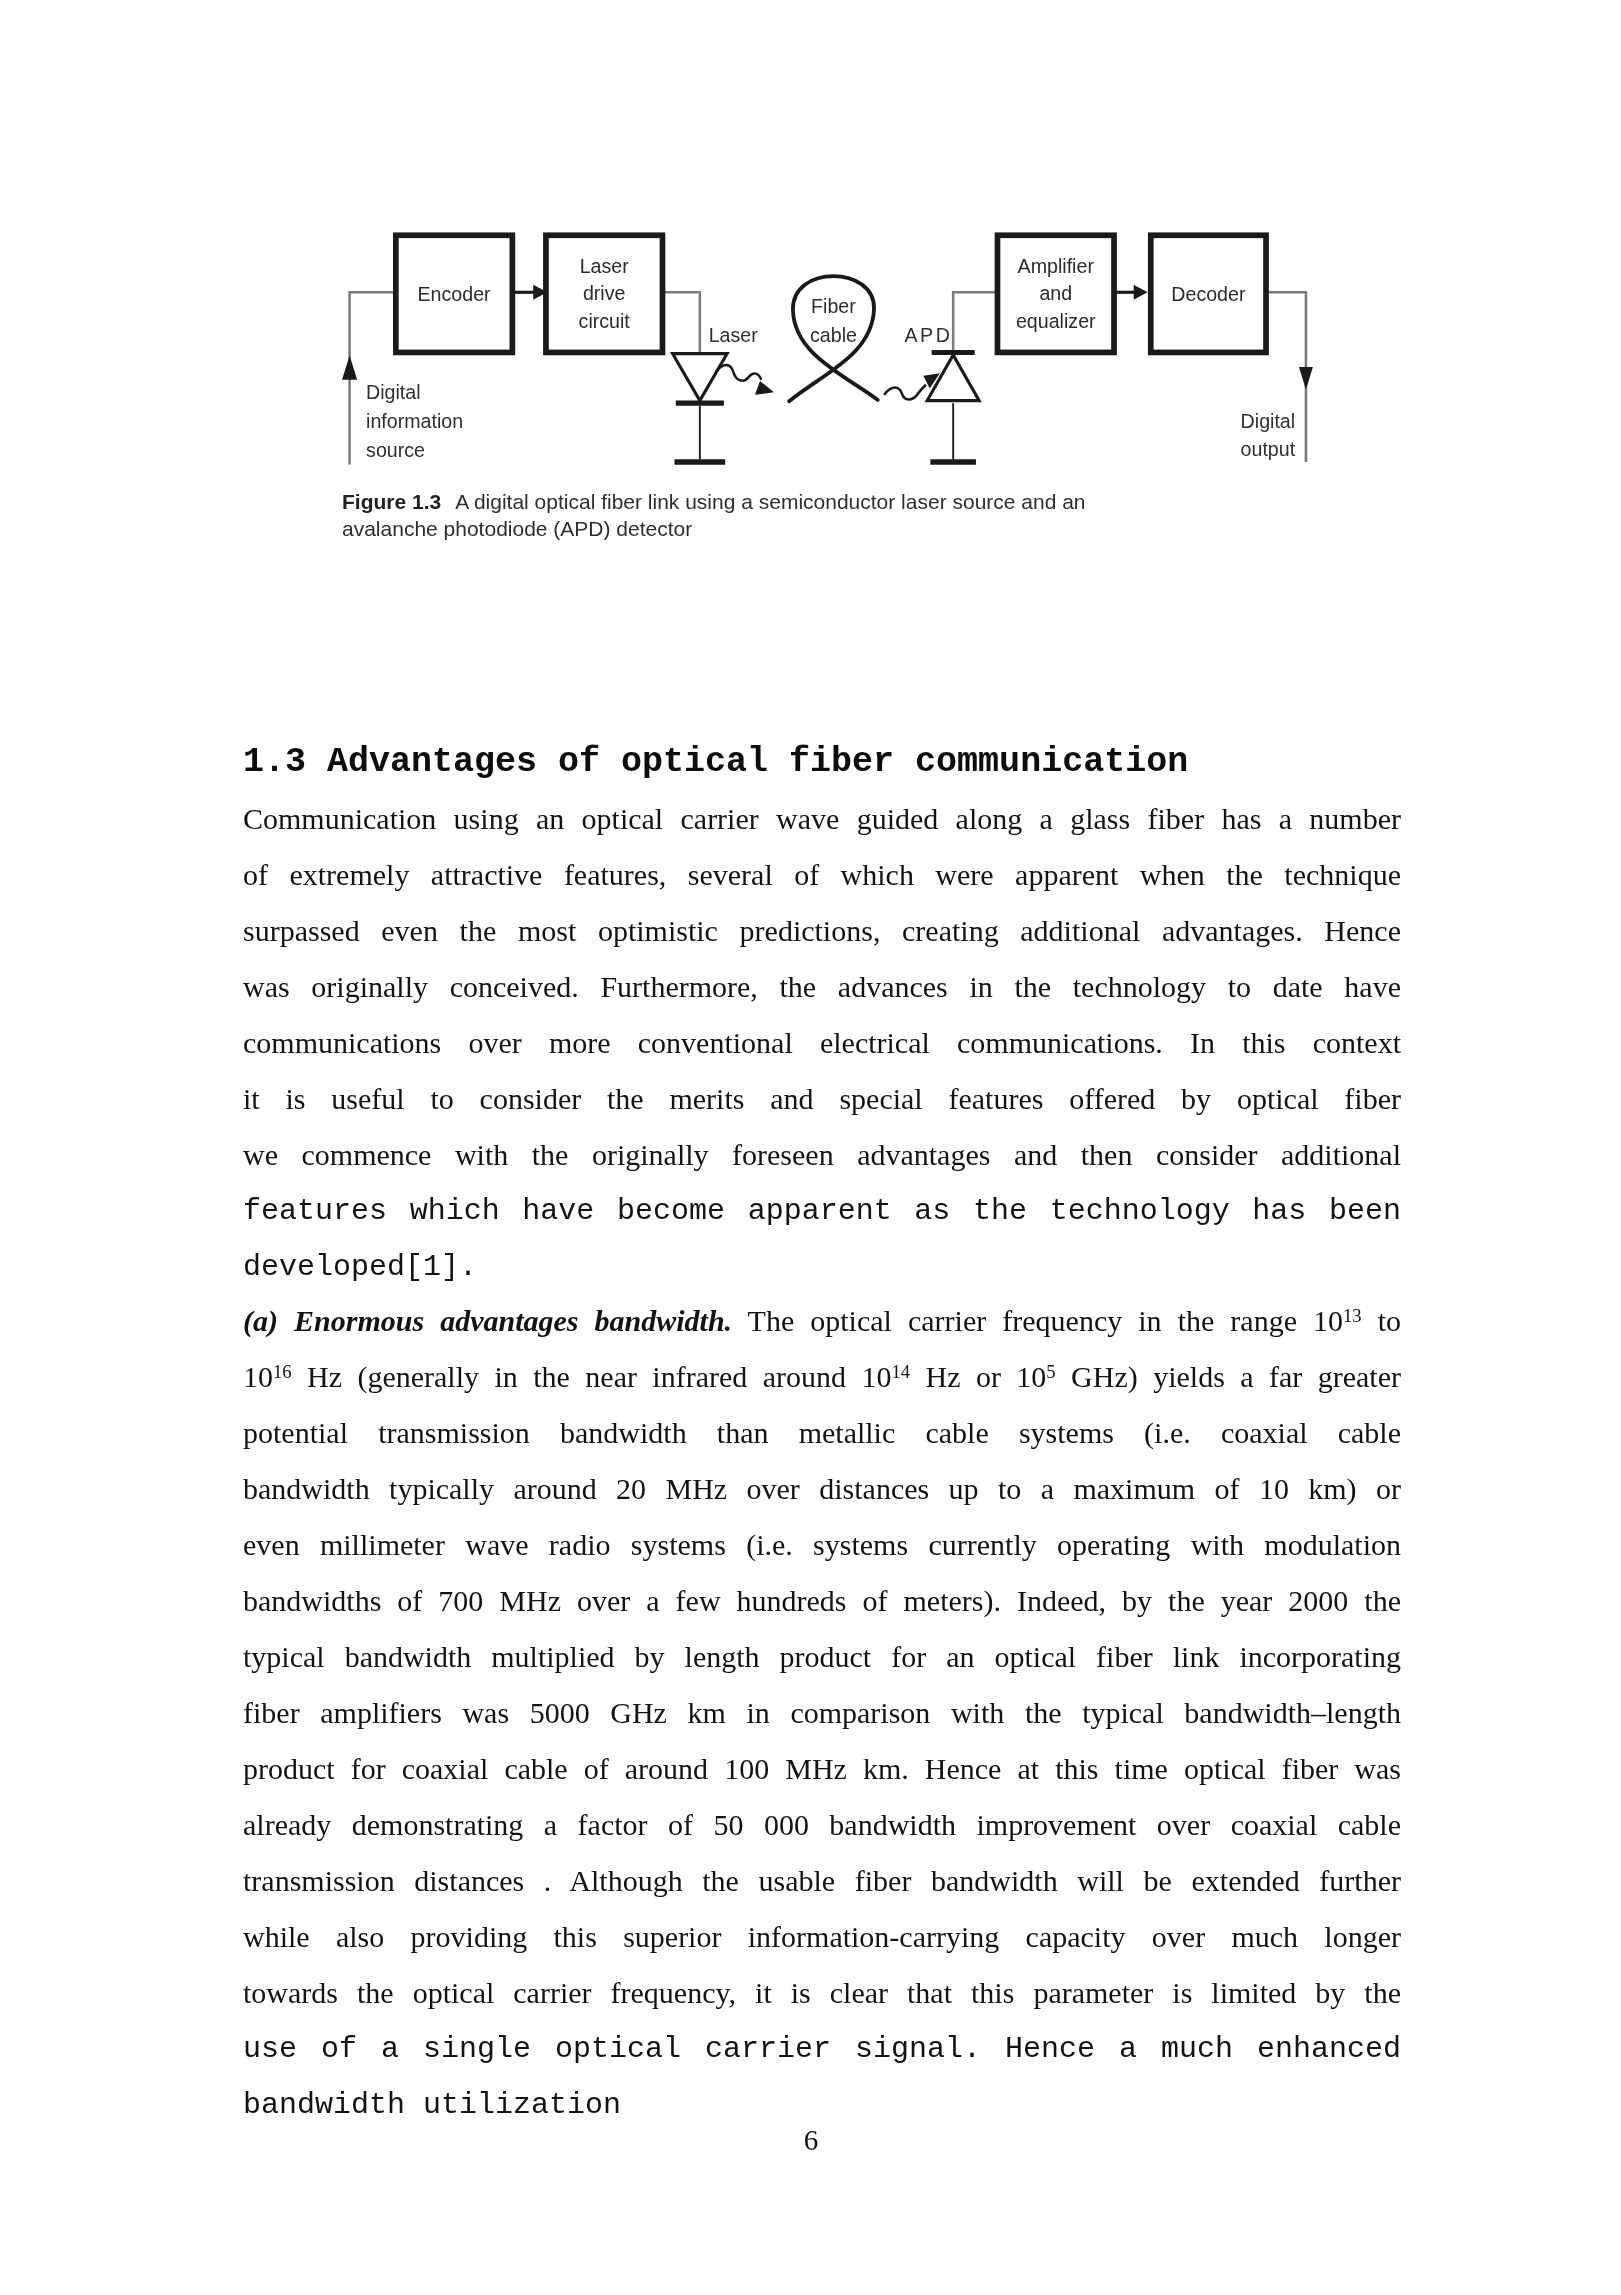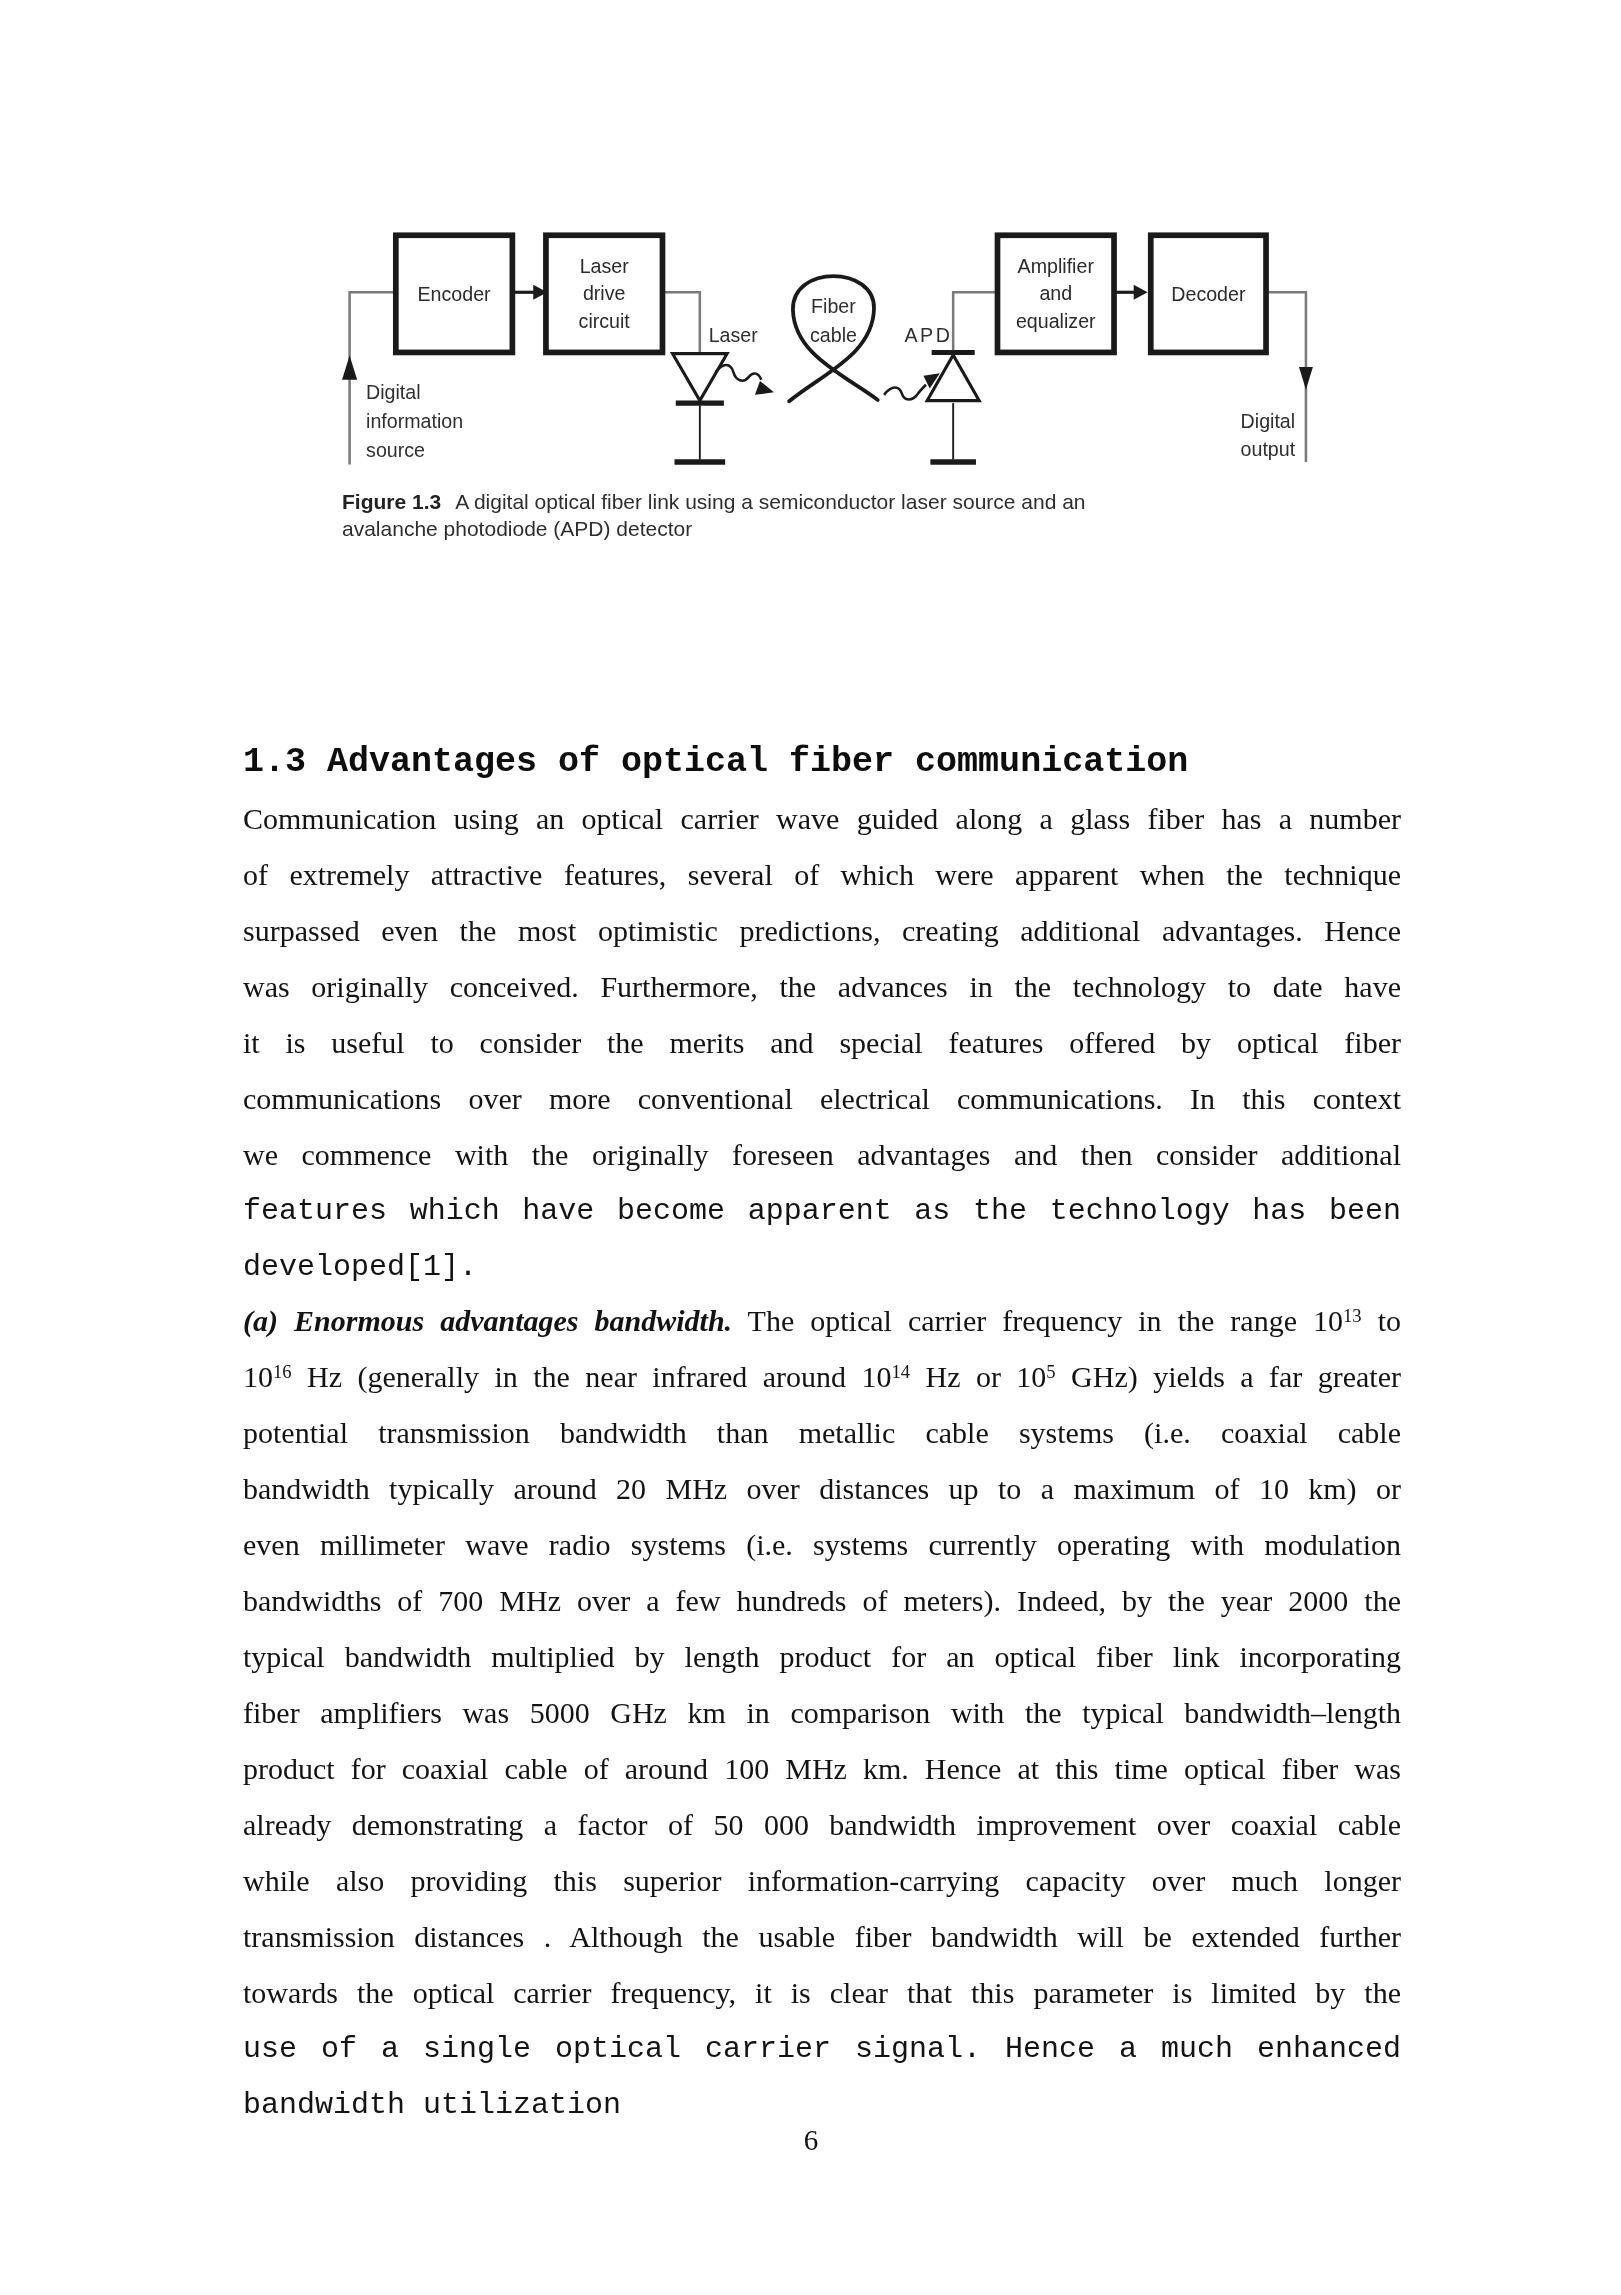--- a/index.html
+++ b/index.html
@@ -126,36 +126,36 @@
   <div>avalanche photodiode (APD) detector</div>
 </div>
 
 <h1 class="heading">1.3 Advantages of optical fiber communication</h1>
 
 <div class="para" id="para1">
     <div class="line">Communication using an optical carrier wave guided along a glass fiber has a number</div>
     <div class="line">of extremely attractive features, several of which were apparent when the technique</div>
     <div class="line">surpassed even the most optimistic predictions, creating additional advantages. Hence</div>
     <div class="line">was originally conceived. Furthermore, the advances in the technology to date have</div>
+    <div class="line">communications over more conventional electrical communications. In this context</div>
     <div class="line">it is useful to consider the merits and special features offered by optical fiber</div>
-    <div class="line">communications over more conventional electrical communications. In this context</div>
     <div class="line">we commence with the originally foreseen advantages and then consider additional</div>
     <div class="line last">features which have become apparent as the technology has been developed[1].</div>
   </div>
 <div class="para" id="para2">
     <div class="line"><strong>(a) Enormous advantages bandwidth.</strong> The optical carrier frequency in the range 10<sup>13</sup> to</div>
     <div class="line">10<sup>16</sup> Hz (generally in the near infrared around 10<sup>14</sup> Hz or 10<sup>5</sup> GHz) yields a far greater</div>
     <div class="line">potential transmission bandwidth than metallic cable systems (i.e. coaxial cable</div>
     <div class="line">bandwidth typically around 20 MHz over distances up to a maximum of 10 km) or</div>
     <div class="line">even millimeter wave radio systems (i.e. systems currently operating with modulation</div>
     <div class="line">bandwidths of 700 MHz over a few hundreds of meters). Indeed, by the year 2000 the</div>
     <div class="line">typical bandwidth multiplied by length product for an optical fiber link incorporating</div>
     <div class="line">fiber amplifiers was 5000 GHz km in comparison with the typical bandwidth–length</div>
     <div class="line">product for coaxial cable of around 100 MHz km. Hence at this time optical fiber was</div>
     <div class="line">already demonstrating a factor of 50 000 bandwidth improvement over coaxial cable</div>
+    <div class="line">transmission distances . Although the usable fiber bandwidth will be extended further</div>
     <div class="line">while also providing this superior information-carrying capacity over much longer</div>
-    <div class="line">transmission distances . Although the usable fiber bandwidth will be extended further</div>
     <div class="line">towards the optical carrier frequency, it is clear that this parameter is limited by the</div>
     <div class="line last">use of a single optical carrier signal. Hence a much enhanced bandwidth utilization</div>
   </div>
 
 <div class="pageno">6</div>
 
 
 </body></html>

